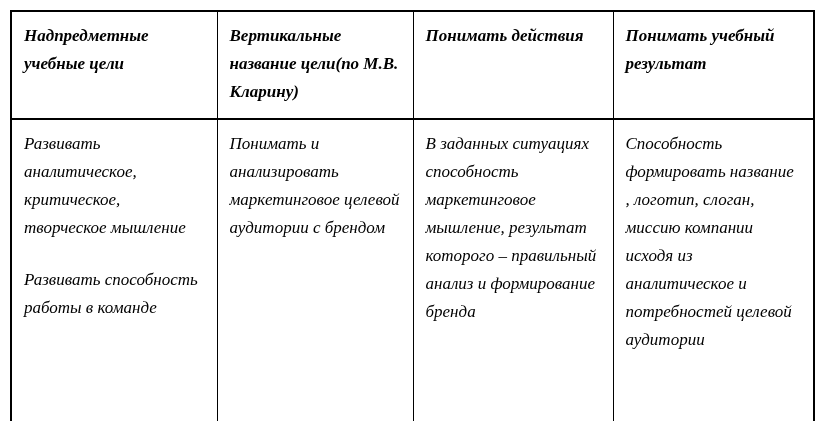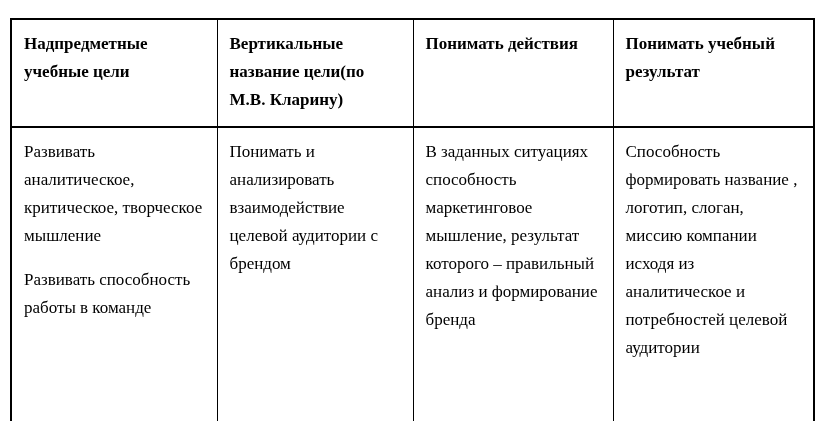--- a/index.html
+++ b/index.html
@@ -12,21 +12,22 @@
     height: 421px;
     font-family: "Liberation Serif", serif;
     color: #000000;
     overflow: hidden;
   }
   .page {
     position: relative;
     width: 823px;
     height: 362px;
     box-sizing: border-box;
-    padding: 18px 10px 6px 10px;
+    padding: 10px 10px 6px 10px;
+    font-style: italic;
   }
   table.goals-table {
     width: 803px;
     border-collapse: collapse;
     table-layout: fixed;
     border: 2px solid #000000;
   }
   table.goals-table td {
     border: 1px solid #000000;
     vertical-align: top;
@@ -43,21 +44,21 @@
     height: 298px;
   }
   col.c1 { width: 206px; }
   col.c2 { width: 196px; }
   col.c3 { width: 200px; }
   col.c4 { width: 201px; }
   .cell-para {
     margin: 0 0 0 0;
   }
   .cell-para + .cell-para {
-    margin-top: 16px;
+    margin-top: 24px;
   }
   .hdr-text {
     display: block;
   }
 </style>
 </head>
 <body>
 
 <div class="page">
   <table class="goals-table">
@@ -83,21 +84,21 @@
         </td>
       </tr>
     </thead>
     <tbody>
       <tr>
         <td>
           <p class="cell-para">Развивать аналитическое, критическое, творческое мышление</p>
           <p class="cell-para">Развивать способность работы в команде</p>
         </td>
         <td>
-          <p class="cell-para">Понимать и анализировать взаимодействие целевой аудитории с брендом</p>
+          <p class="cell-para">Понимать и анализировать маркетинговое целевой аудитории с брендом</p>
         </td>
         <td>
           <p class="cell-para">В заданных ситуациях способность маркетинговое мышление, результат которого – правильный анализ и формирование бренда</p>
         </td>
         <td>
           <p class="cell-para">Способность формировать название , логотип, слоган, миссию компании исходя из аналитическое и потребностей целевой аудитории</p>
         </td>
       </tr>
     </tbody>
   </table>

